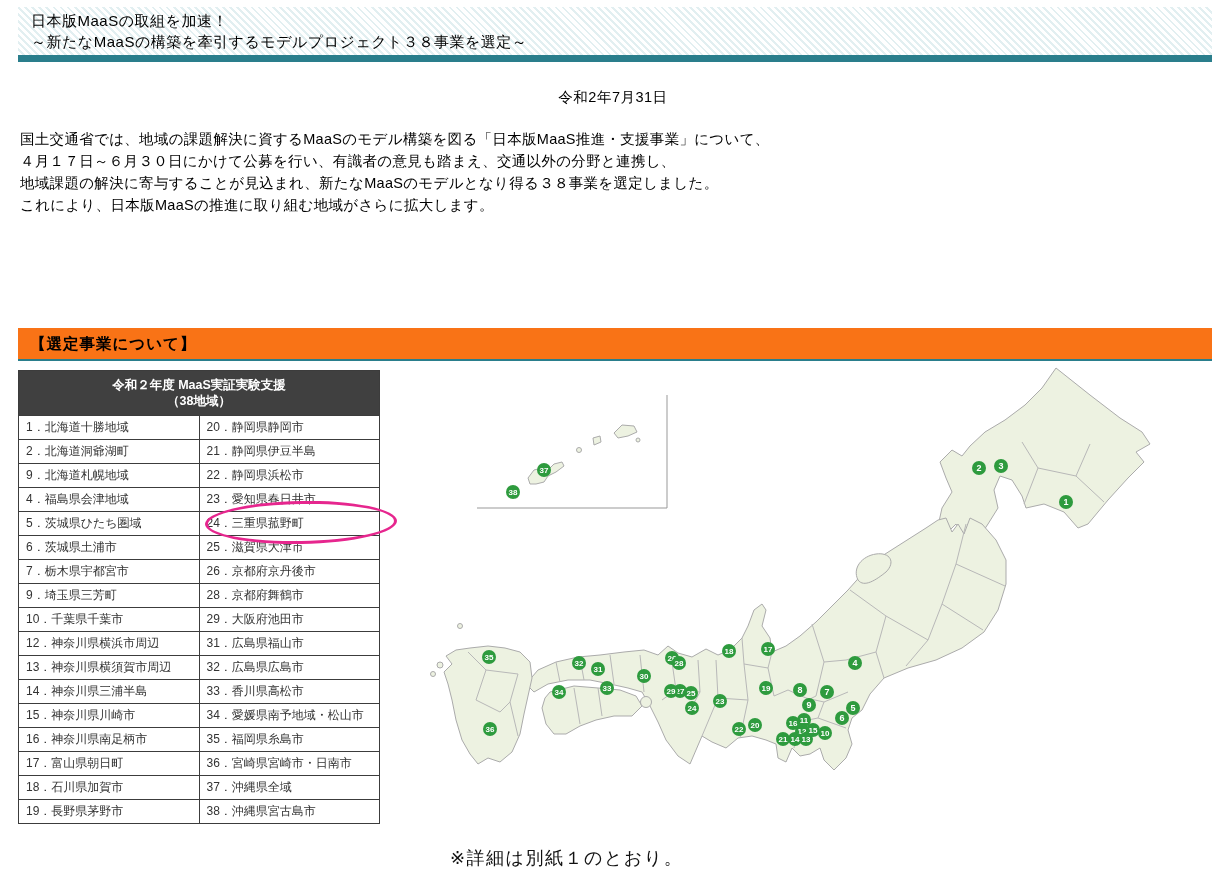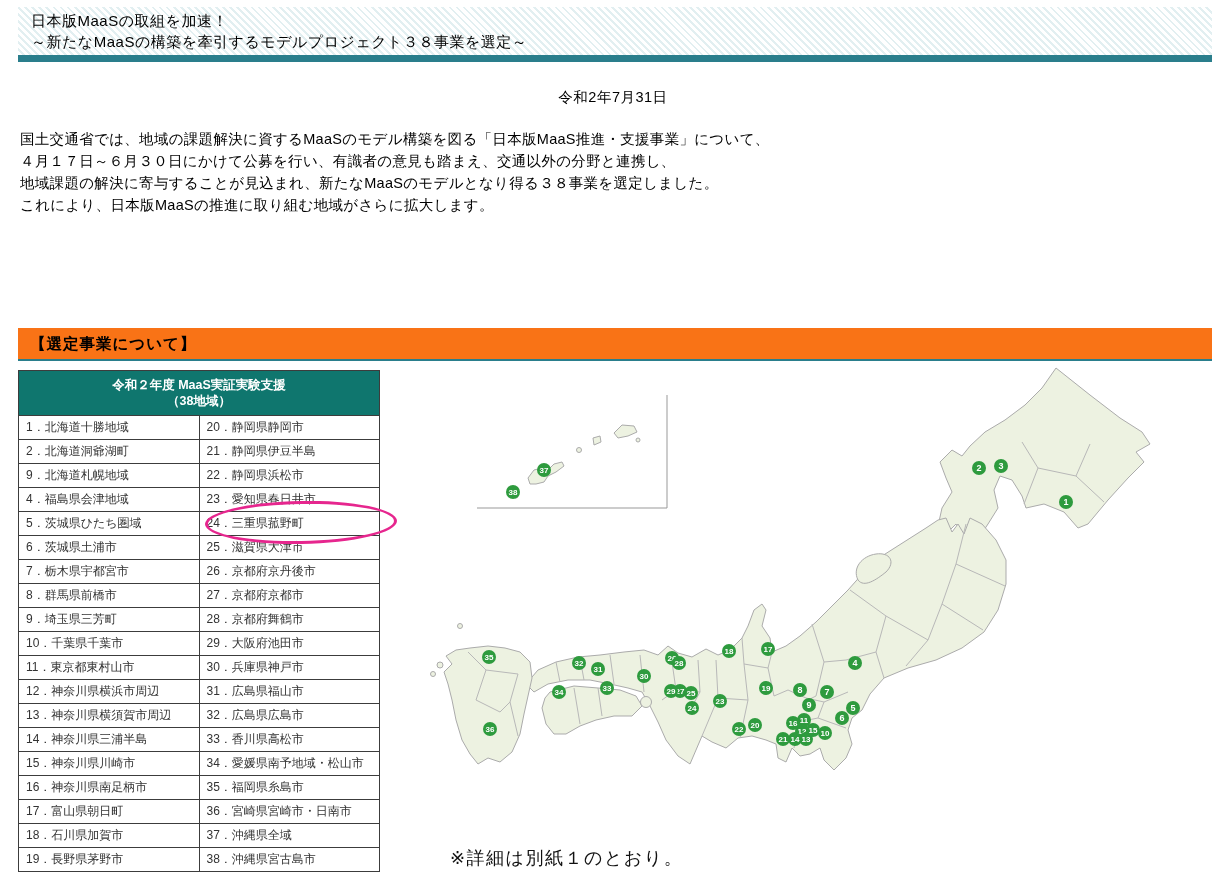--- a/index.html
+++ b/index.html
@@ -37,21 +37,21 @@
     box-sizing:border-box;padding:6px 0 0 12px;
     font-size:15.5px;font-weight:bold;letter-spacing:1px;margin-top:24px;
   }
   
   table.regions{
     position:absolute;left:18px;top:370px;width:362px;
     border-collapse:collapse;table-layout:fixed;
     font-size:12px;color:#333;
   }
   table.regions th{
-    background:#0f766e;color:#fff;border:1px solid #3c3c3c;
+    background:#404040;color:#fff;border:1px solid #3c3c3c;
     height:40px;font-size:12.5px;font-weight:bold;line-height:16px;
     text-align:center;padding:2px 0;
   }
   table.regions td{
     border:1px solid #3c3c3c;height:23px;padding:0 0 0 7px;
     white-space:nowrap;overflow:hidden;vertical-align:middle;
   }
   
   .highlight-ellipse{
     position:absolute;left:205px;top:501px;width:186px;height:37px;
@@ -117,34 +117,26 @@
       </tr>
       <tr>
         <td>6．茨城県土浦市</td>
         <td>25．滋賀県大津市</td>
       </tr>
       <tr>
         <td>7．栃木県宇都宮市</td>
         <td>26．京都府京丹後市</td>
       </tr>
       <tr>
-        <td>8．群馬県前橋市</td>
-        <td>27．京都府京都市</td>
-      </tr>
-      <tr>
         <td>9．埼玉県三芳町</td>
         <td>28．京都府舞鶴市</td>
       </tr>
       <tr>
         <td>10．千葉県千葉市</td>
         <td>29．大阪府池田市</td>
-      </tr>
-      <tr>
-        <td>11．東京都東村山市</td>
-        <td>30．兵庫県神戸市</td>
       </tr>
       <tr>
         <td>12．神奈川県横浜市周辺</td>
         <td>31．広島県福山市</td>
       </tr>
       <tr>
         <td>13．神奈川県横須賀市周辺</td>
         <td>32．広島県広島市</td>
       </tr>
       <tr>

